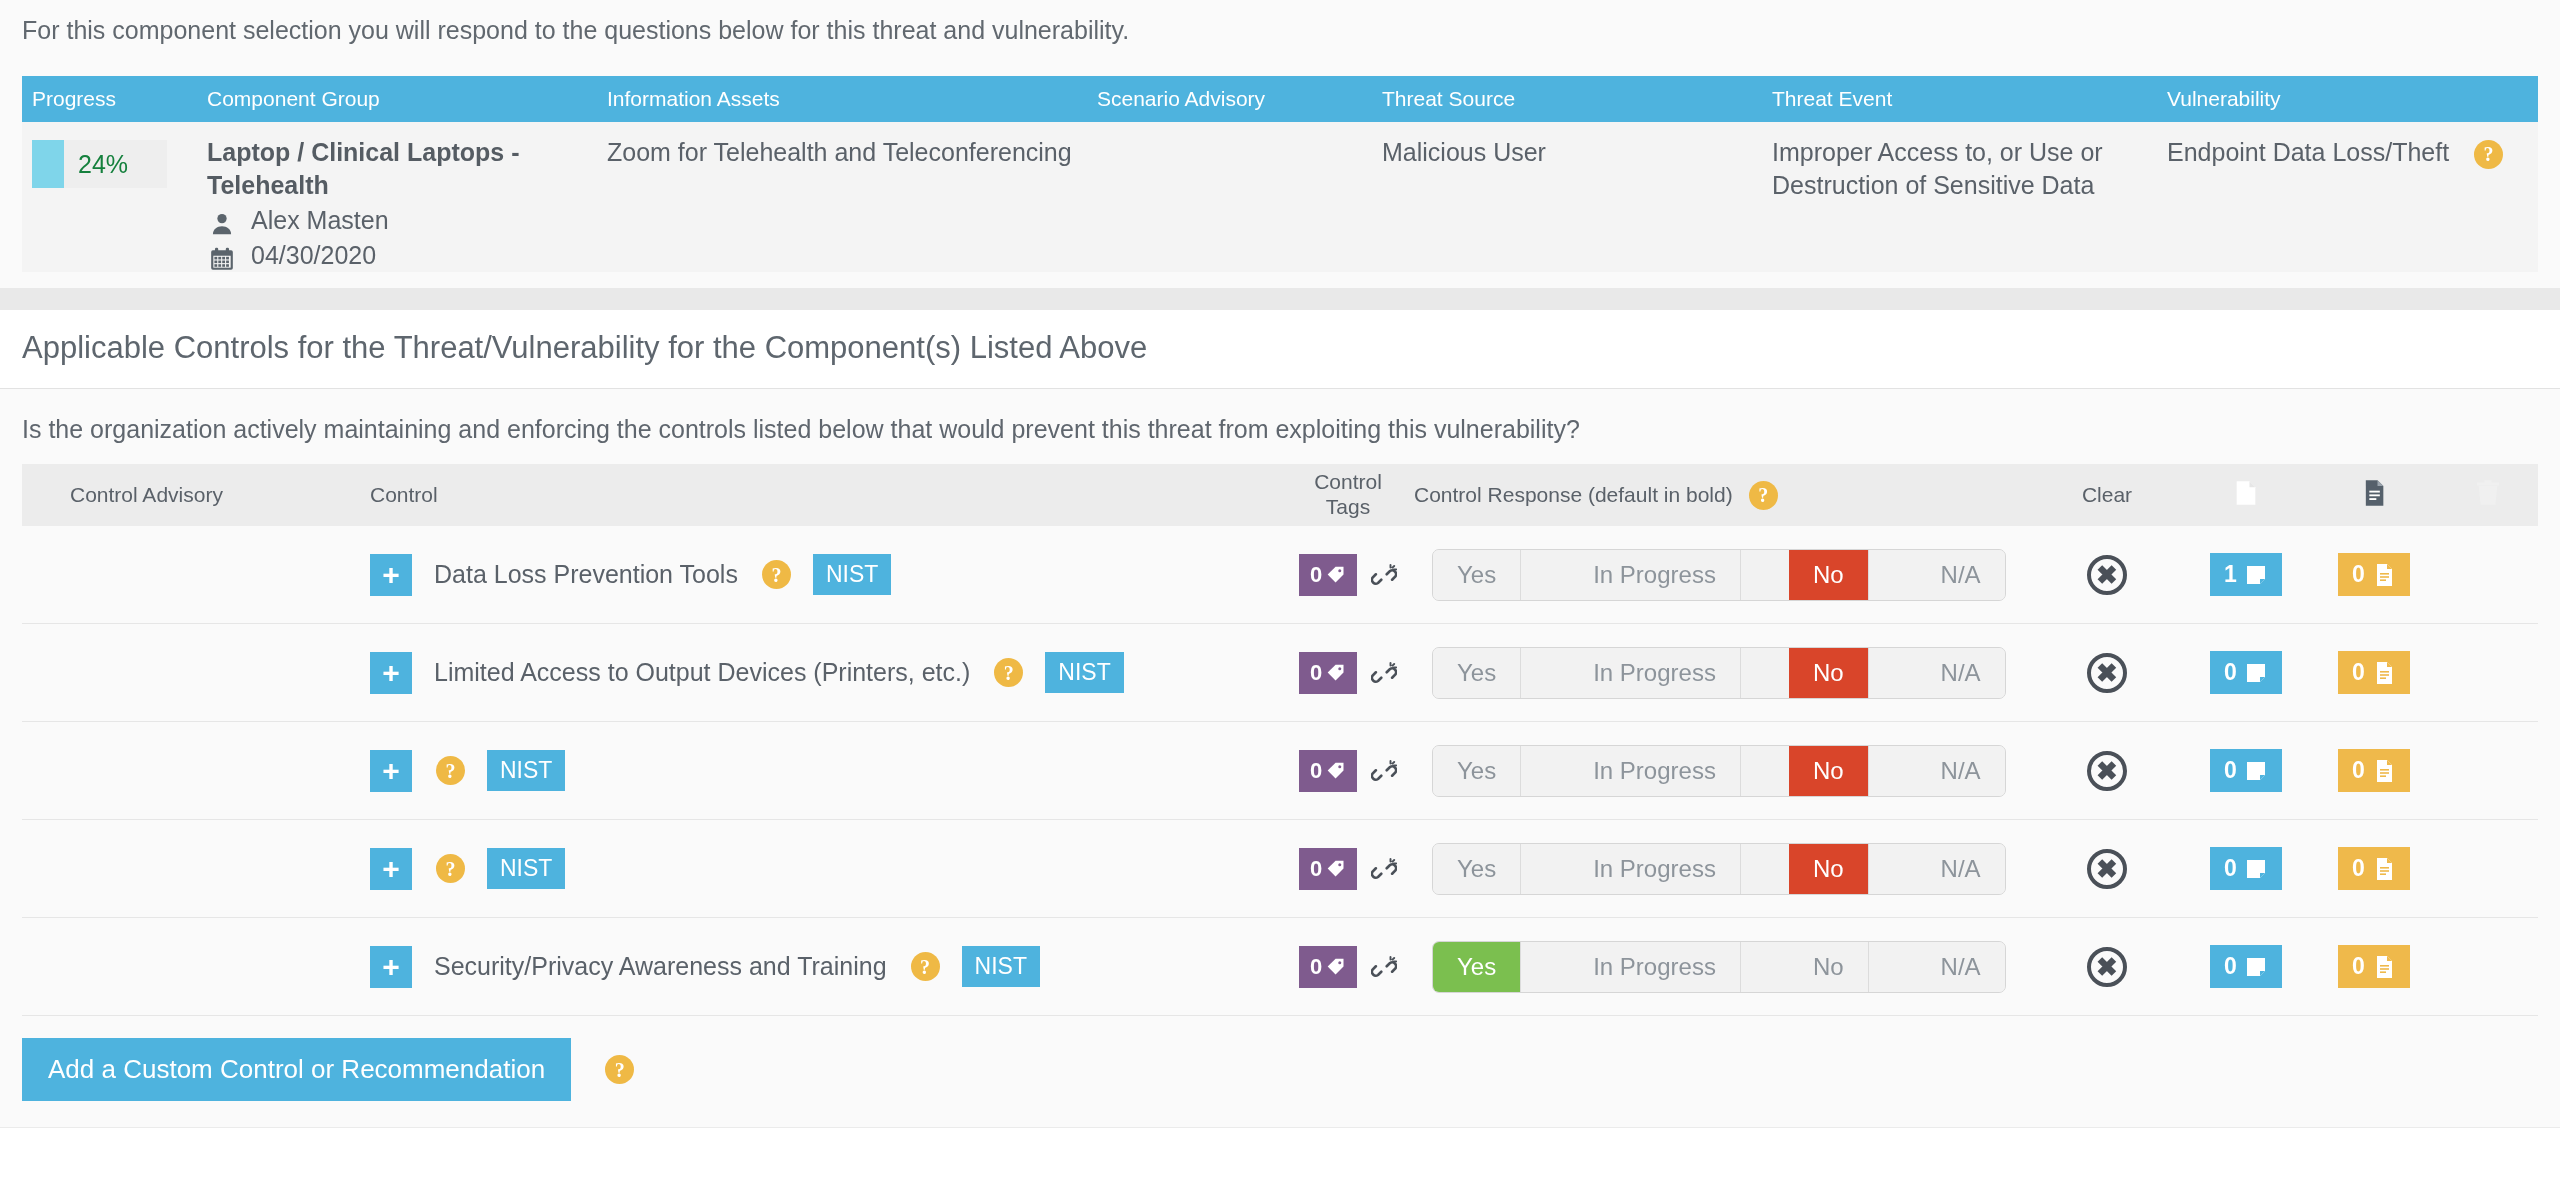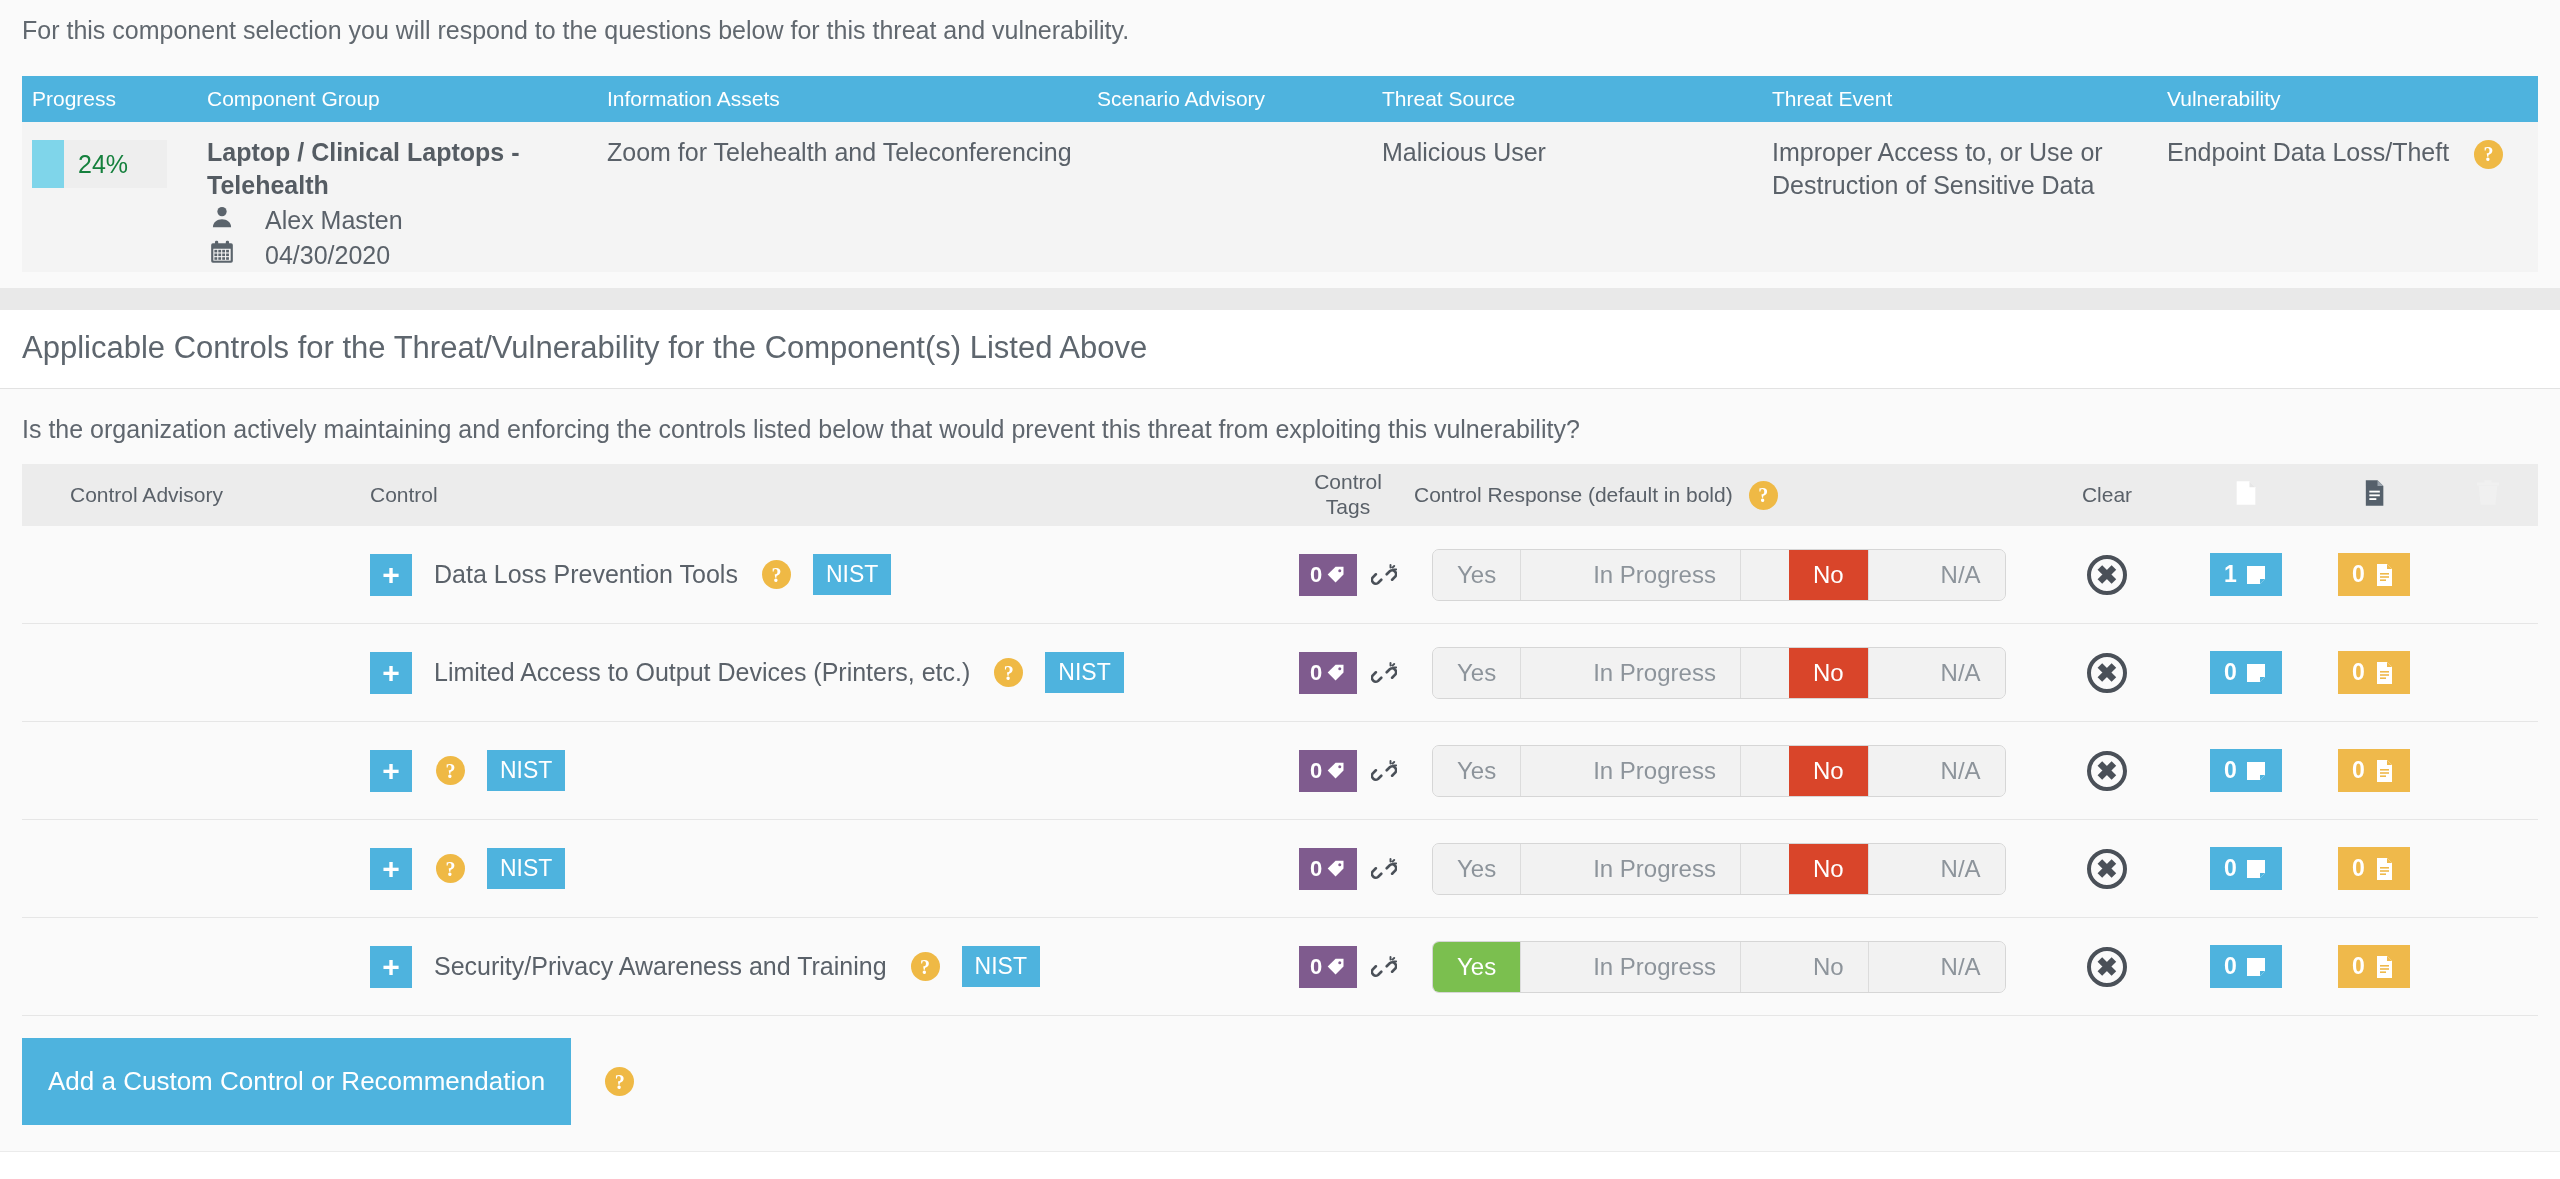--- a/index.html
+++ b/index.html
@@ -61,21 +61,21 @@
     position: absolute; left:0; top:0; bottom:0;
     width: 34px; background: #7fd5ea;
   }
   .progress-text {
     position: relative; z-index: 2;
     margin-left: 46px;
     font-size: 25px; color:#15803d;
   }
 
   .group-title { font-weight: bold; font-size: 25px; color:#555c63; line-height:1.32; }
-  .meta-line { display:flex; align-items:flex-start; gap: 28px; margin-top: 2px; }
+  .meta-line { display:flex; align-items:flex-end; gap: 14px; margin-top: 2px; }
   .meta-icon { width: 30px; flex:0 0 30px; display:flex; justify-content:center; color:#5b646c; }
   .meta-text { font-size: 25px; color:#5a6169; }
 
   
   .gap-strip { height: 22px; background: #e9e9e9; }
   .section-title-bar {
     background: #ffffff;
     padding: 20px 22px 22px;
     border-bottom: 1px solid #e2e2e2;
   }
@@ -200,21 +200,21 @@
 
   
   .bottom-bar {
     background:#fafafa;
     padding: 22px 0 26px 0;
     display:flex; align-items:center;
   }
   .add-btn {
     background:#4eb3de; color:#ffffff;
     font-size: 26px;
-    padding: 28px 26px;
+    padding: 16px 26px;
     margin-left: 0;
     white-space:nowrap;
   }
   .add-help { margin-left: 34px; }
   .footer-line { height: 14px; background:#ffffff; border-top:1px solid #ebebeb; }
 </style>
 </head>
 <body>
 
 <div class="intro-bar">

